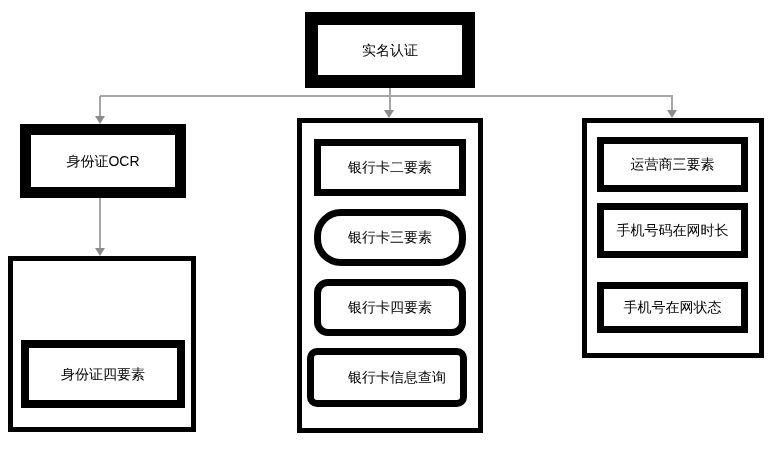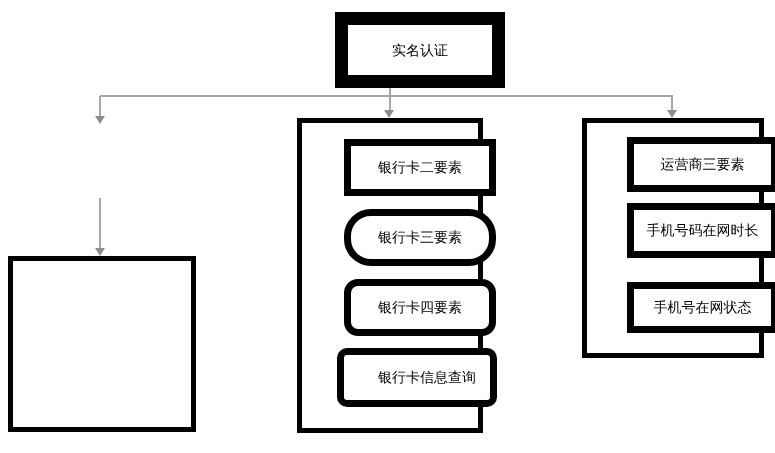--- a/index.html
+++ b/index.html
@@ -12,21 +12,20 @@
   }
   .node{
     position:absolute;
     box-sizing:border-box;
     background:#ffffff;
     border:8px solid #000000;
     display:flex;align-items:center;justify-content:center;
     font-size:14px;color:#000000;text-align:center;
     line-height:1.2;
     white-space:nowrap;
-    margin-left:30px;
   }
   .node.root{border-width:13px;font-size:14px;}
   .node.parent{border-width:11px;}
   .node.rounded{border-radius:10px;}
   .group{
     position:absolute;
     box-sizing:border-box;
     background:#ffffff;
     border:5px solid #000000;
   }
@@ -55,22 +54,28 @@
   <div class="line" style="left:671px;top:96px;width:2px;height:15px;"></div>
   <div class="arrow" style="left:667px;top:110px;"></div>
 
   <div class="line" style="left:99px;top:198px;width:2px;height:51px;"></div>
   <div class="arrow" style="left:95px;top:248px;"></div>
 
   <div class="node root" style="left:305px;top:12px;width:170px;height:76px;">
     <span>实名认证</span>
   </div>
 
+  <div class="node parent" style="left:20px;top:124px;width:166px;height:74px;">
+    <span>身份证OCR</span>
+  </div>
 
   <div class="group" style="left:8px;top:256px;width:188px;height:176px;"></div>
+  <div class="node" style="left:21px;top:340px;width:164px;height:68px;">
+    <span>身份证四要素</span>
+  </div>
 
   <div class="group" style="left:297px;top:118px;width:186px;height:315px;"></div>
   <div class="node" style="left:314px;top:139px;width:152px;height:57px;border-width:7px;">
     <span>银行卡二要素</span>
   </div>
   <div class="node" style="left:314px;top:209px;width:152px;height:57px;border-width:7px;border-radius:27px;">
     <span>银行卡三要素</span>
   </div>
   <div class="node" style="left:314px;top:279px;width:152px;height:57px;border-width:7px;border-radius:14px;">
     <span>银行卡四要素</span>

